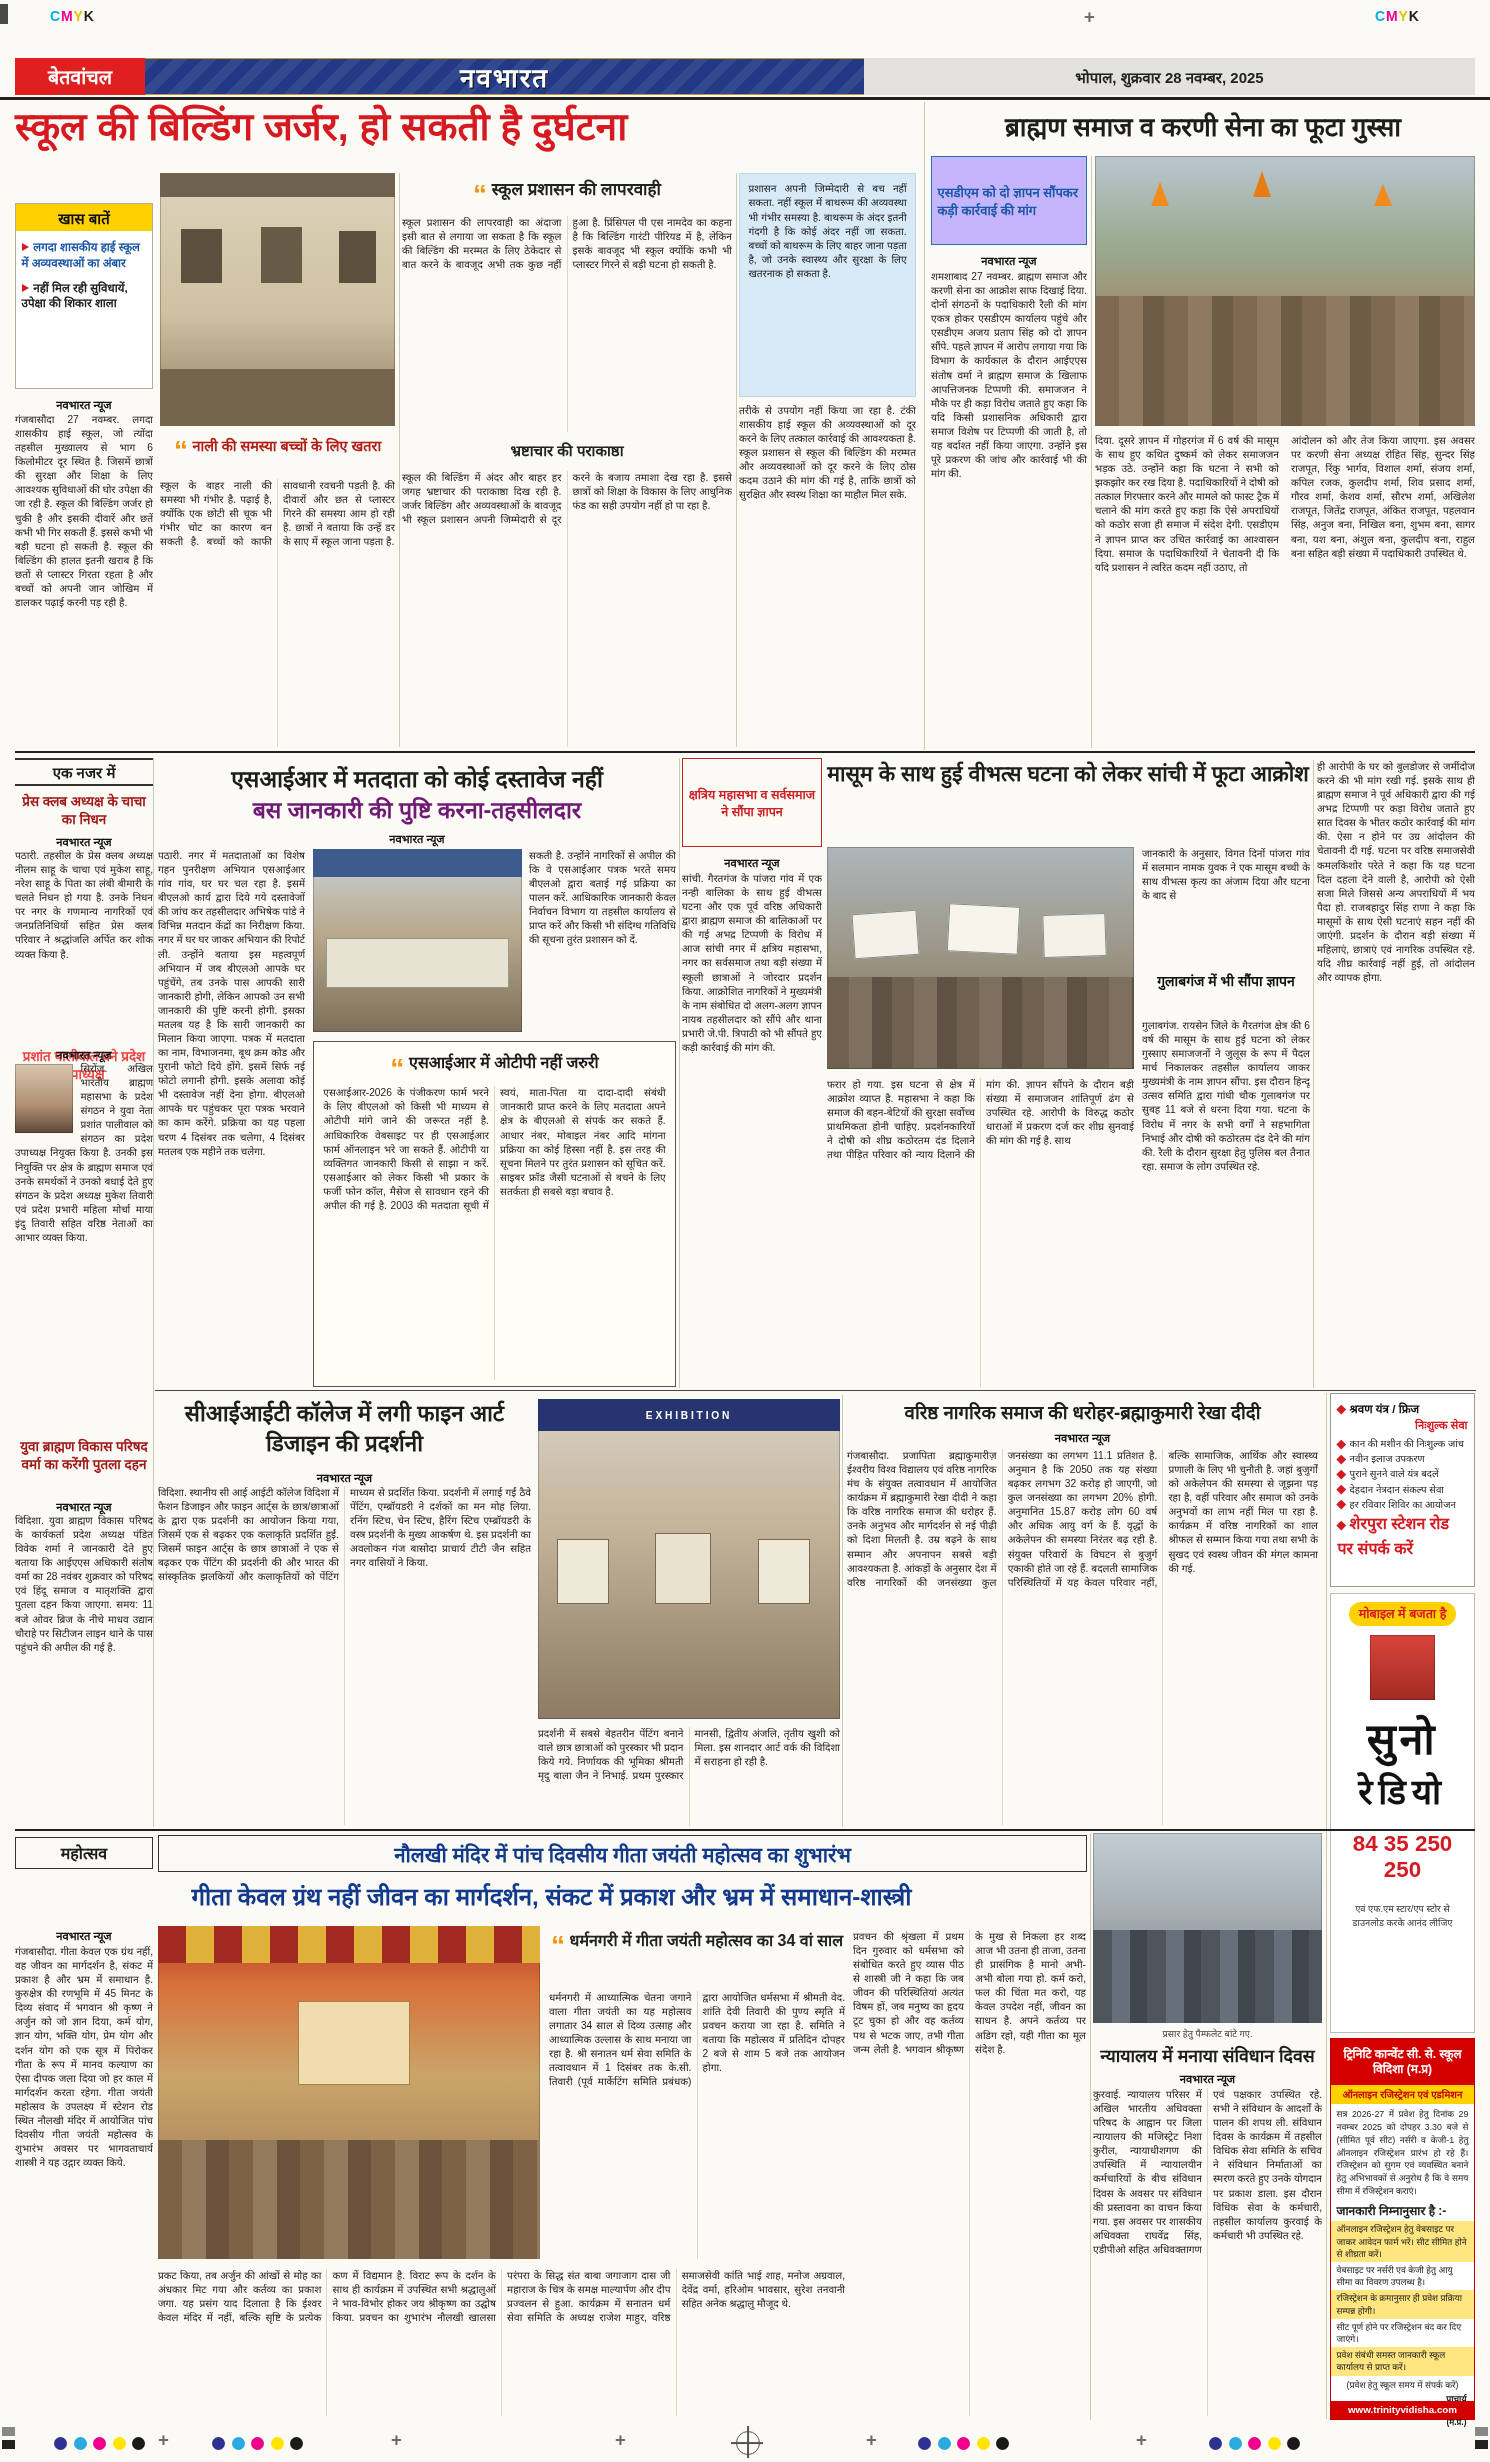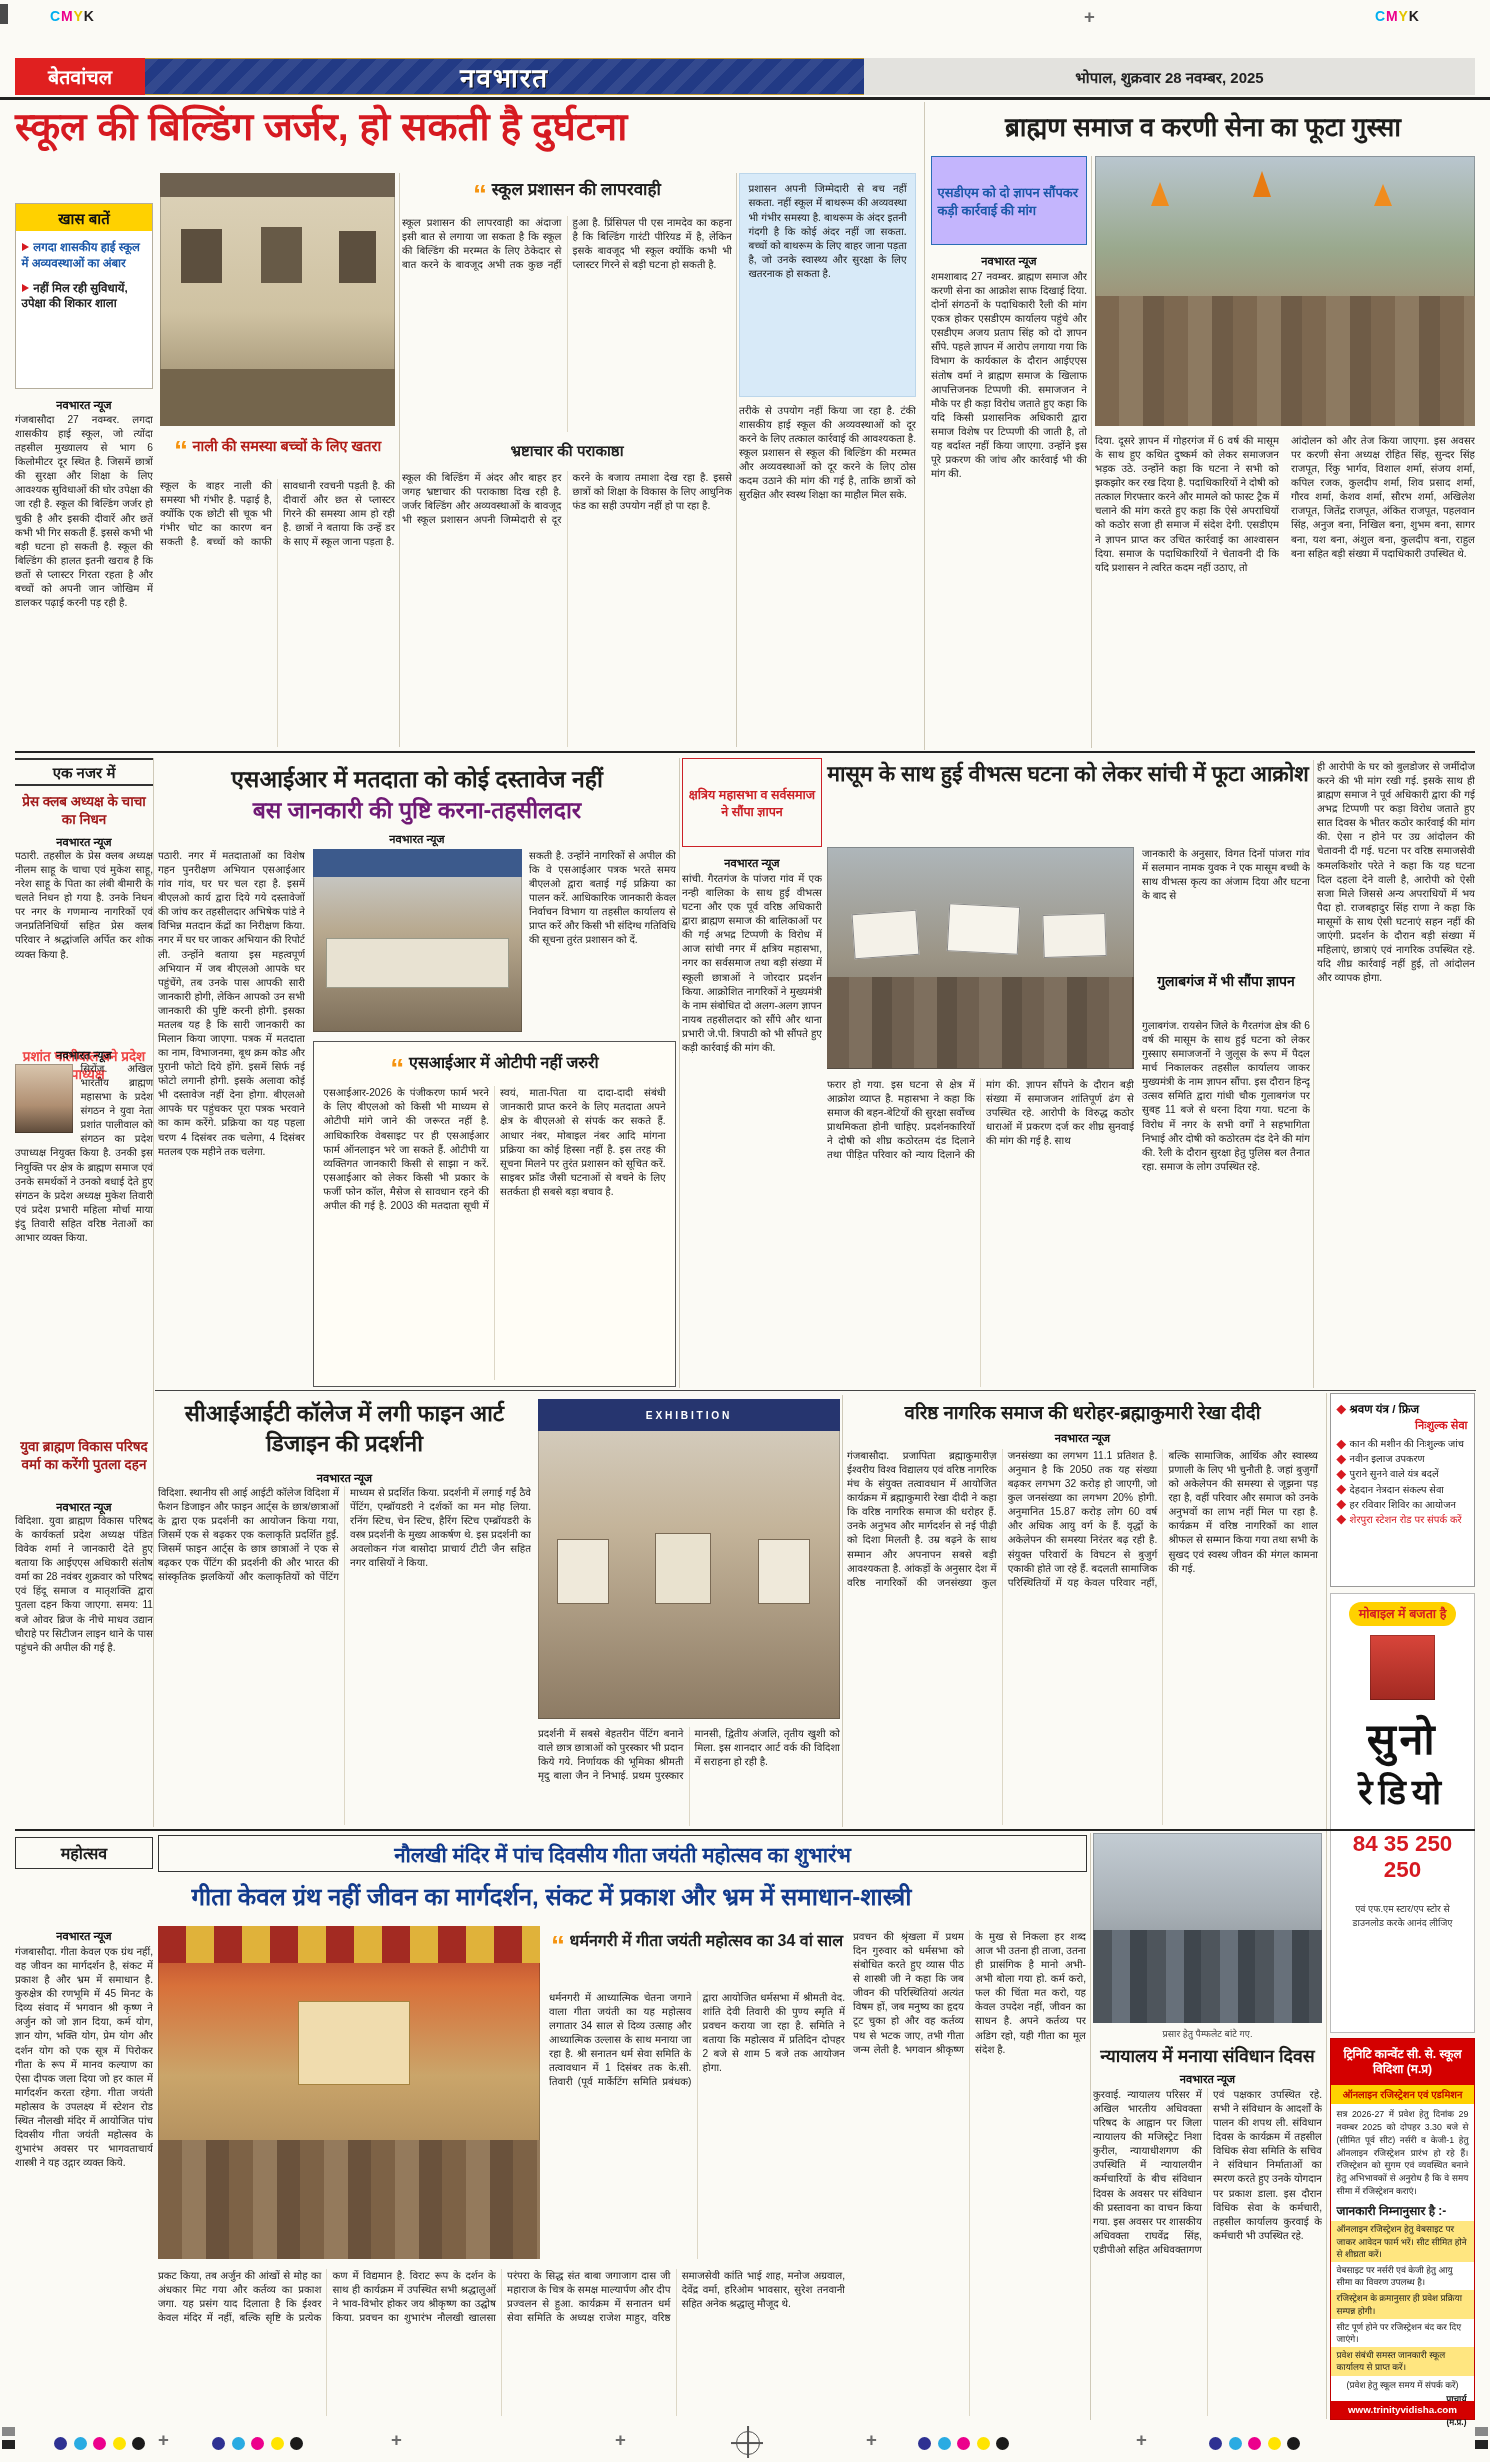--- a/index.html
+++ b/index.html
@@ -162,21 +162,21 @@
   <div class="vr" style="left:1326px;top:1393px;height:1026px"></div>
 
   <div class="abs" style="left:1330px;top:1393px;width:145px;height:194px;border:0.9px solid #999;background:#fff;padding:6.5px">
     <div style="font-weight:800;font-size:11.6px;color:#111"><span class="diam"></span><span>श्रवण यंत्र / फ्रिज</span></div>
     <div style="font-weight:800;font-size:11.2px;color:#d61a21;text-align:right;margin:1.9px 0 3.7px">निःशुल्क सेवा</div>
     <div style="font-size:9.8px;line-height:1.55"><span class="diam"></span><span>कान की मशीन की निःशुल्क जांच</span></div>
     <div style="font-size:9.8px;line-height:1.55"><span class="diam"></span><span>नवीन इलाज उपकरण</span></div>
     <div style="font-size:9.8px;line-height:1.55"><span class="diam"></span><span>पुराने सुनने वाले यंत्र बदलें</span></div>
     <div style="font-size:9.8px;line-height:1.55"><span class="diam"></span><span>देहदान नेत्रदान संकल्प सेवा</span></div>
     <div style="font-size:9.8px;line-height:1.55"><span class="diam"></span><span>हर रविवार शिविर का आयोजन</span></div>
-    <div style="font-size:10px;line-height:1.55;color:#d61a21;font-weight:400"><span class="diam"></span><span>शेरपुरा स्टेशन रोड पर संपर्क करें</span></div>
+    <div style="font-size:16px;line-height:1.55;color:#d61a21;font-weight:700"><span class="diam"></span><span>शेरपुरा स्टेशन रोड पर संपर्क करें</span></div>
   </div>
 
   <div class="abs" style="left:1330px;top:1593px;width:145px;height:440px;border:0.9px solid #bbb;background:#fff;padding:7.5px;text-align:center">
     <div style="display:inline-block;background:#ffd100;color:#d61a21;font-weight:800;font-size:12.6px;border-radius:13px;padding:3.7px 9.3px">मोबाइल में बजता है</div>
     <div class="ph" style="position:relative;margin:9.3px auto 0;width:65px;height:65px;background:linear-gradient(180deg,#d8453a 0%,#a32a22 100%)"></div>
     <div style="font-weight:800;font-size:43px;color:#111;margin-top:7.5px;letter-spacing:3.7px">सुनो</div>
     <div style="font-weight:800;font-size:35px;color:#111;letter-spacing:5.6px">रेडियो</div>
     <div style="font-weight:800;font-size:22.4px;color:#d61a21;margin-top:17px">84 35 250 250</div>
     <div style="font-size:9.3px;color:#333;margin-top:20.5px;line-height:1.5">एवं एफ.एम स्टार/एप स्टोर से डाउनलोड करके आनंद लीजिए</div>
   </div>

